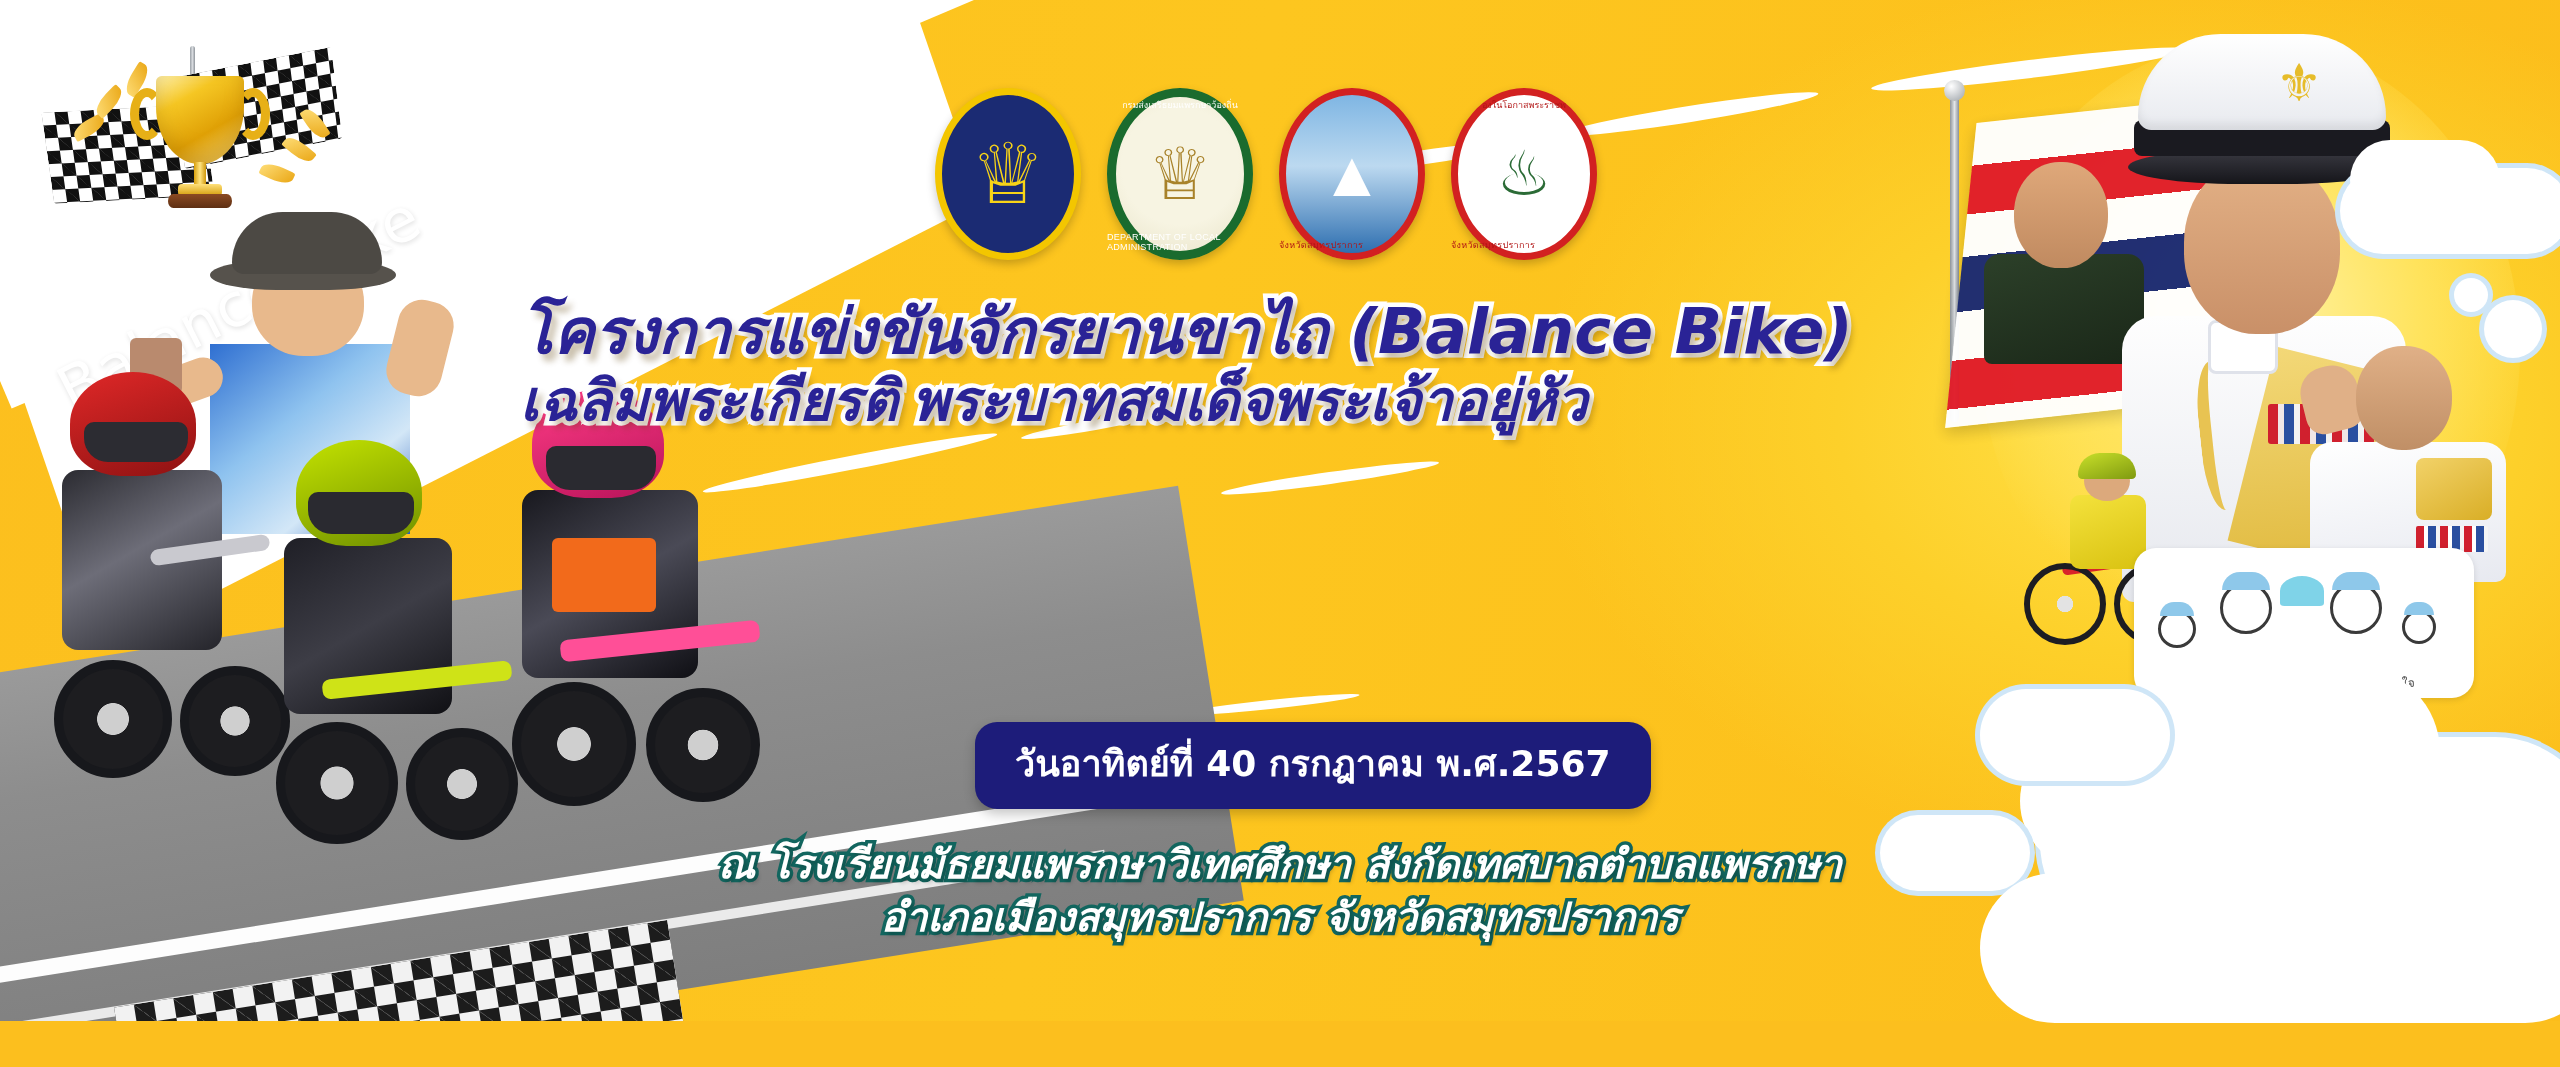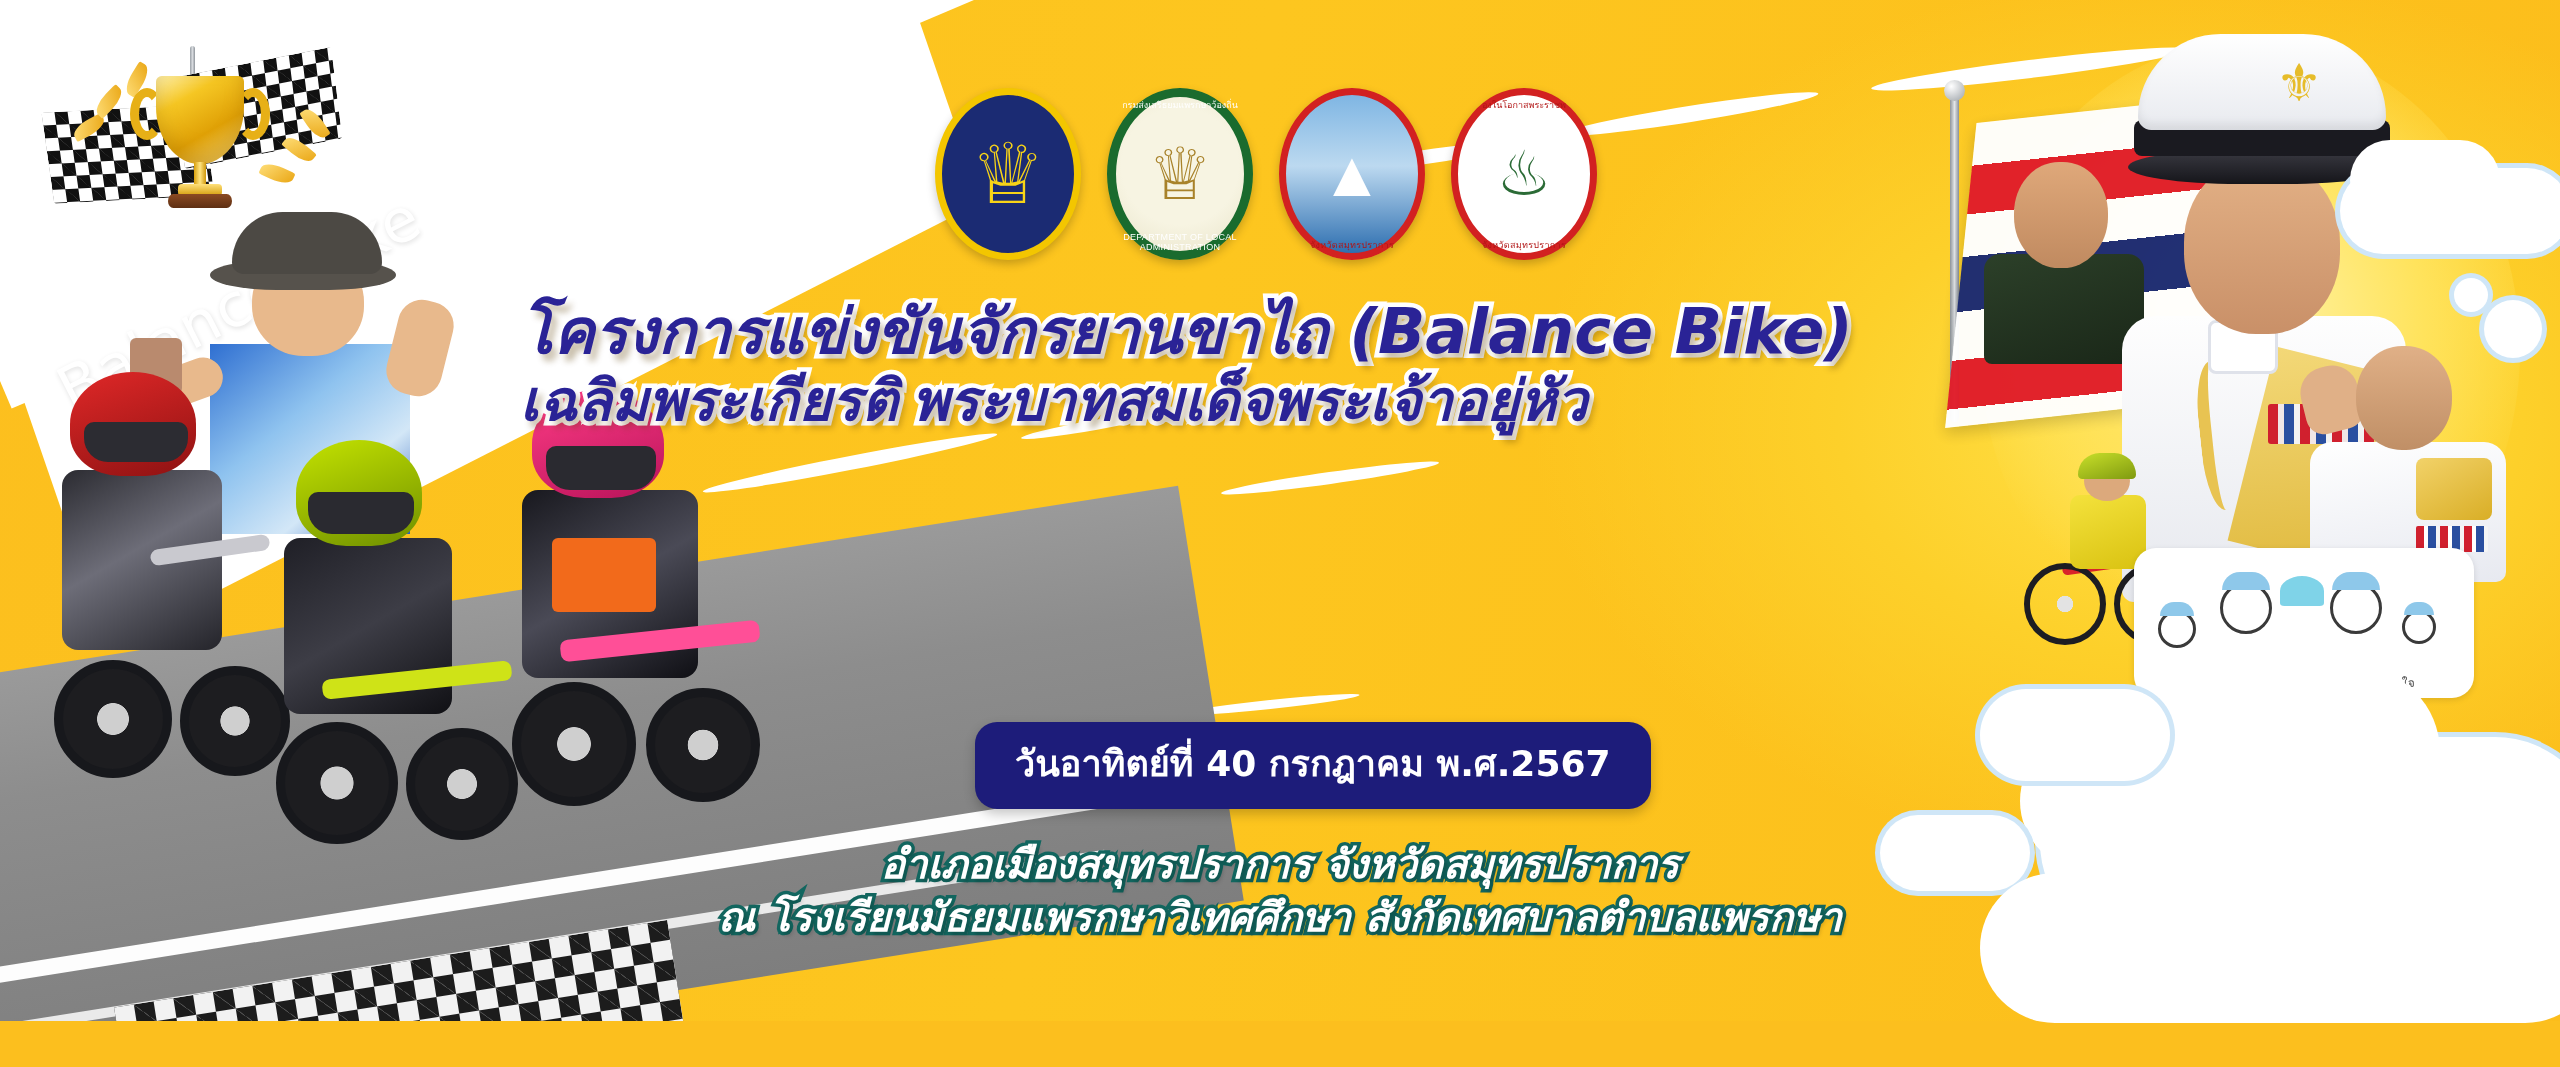--- a/index.html
+++ b/index.html
@@ -142,21 +142,21 @@
   .em-1 .em-oval { background:#1b2b73; border:7px solid #f3c600; }
   .em-1 .em-fig { color:#f8d417; font-size:84px; line-height:1; }
   .em-2 .em-oval { background:radial-gradient(circle at 50% 45%,#f7f4e2 55%,#e8e3c8 100%); border:9px solid #1a6b2e; }
   .em-2 .em-fig { color:#a8822a; font-size:72px; line-height:1; }
   .em-3 .em-oval { background:linear-gradient(180deg,#7fb6e3 0%,#bcd9f0 45%,#2e6fb0 100%); border:7px solid #d22121; }
   .em-3 .em-fig { color:#ffffff; font-size:64px; line-height:1; }
   .em-4 .em-oval { background:#ffffff; border:7px solid #d22121; }
   .em-4 .em-fig { color:#2b6b36; font-size:62px; line-height:1; }
   .em-caption {
     position:absolute; left:0; right:0; bottom:8px;
-    text-align:center; font-size:9px; letter-spacing:.3px;
+    font-size:9px; letter-spacing:.3px;
   }
   .em-2 .em-caption { color:#ffffff; }
   .em-3 .em-caption { color:#b11515; }
   .em-4 .em-caption { color:#b11515; }
   .em-toptext {
     position:absolute; left:0; right:0; top:10px; text-align:center; font-size:9px;
   }
   .em-2 .em-toptext { color:#ffffff; }
   .em-4 .em-toptext { color:#b11515; }
 
@@ -493,22 +493,22 @@
   </div>
 
   <div class="headlines">
     <div class="hl hl-1">โครงการแข่งขันจักรยานขาไถ (Balance Bike)</div>
     <div class="hl hl-2">เฉลิมพระเกียรติ พระบาทสมเด็จพระเจ้าอยู่หัว</div>
   </div>
 
   <div class="date-badge">วันอาทิตย์ที่ 40 กรกฎาคม พ.ศ.2567</div>
 
   <div class="venue">
+    <div>ณ โรงเรียนมัธยมแพรกษาวิเทศศึกษา สังกัดเทศบาลตำบลแพรกษา</div>
     <div>อำเภอเมืองสมุทรปราการ จังหวัดสมุทรปราการ</div>
-    <div>ณ โรงเรียนมัธยมแพรกษาวิเทศศึกษา สังกัดเทศบาลตำบลแพรกษา</div>
   </div>
 
   <div class="royal">
     <div class="royal-glow"></div>
 
     <div class="flag-mast"></div>
     <div class="flag-mast-top"></div>
     <div class="thai-flag"></div>
 
     <div class="portrait-small ps-left">

